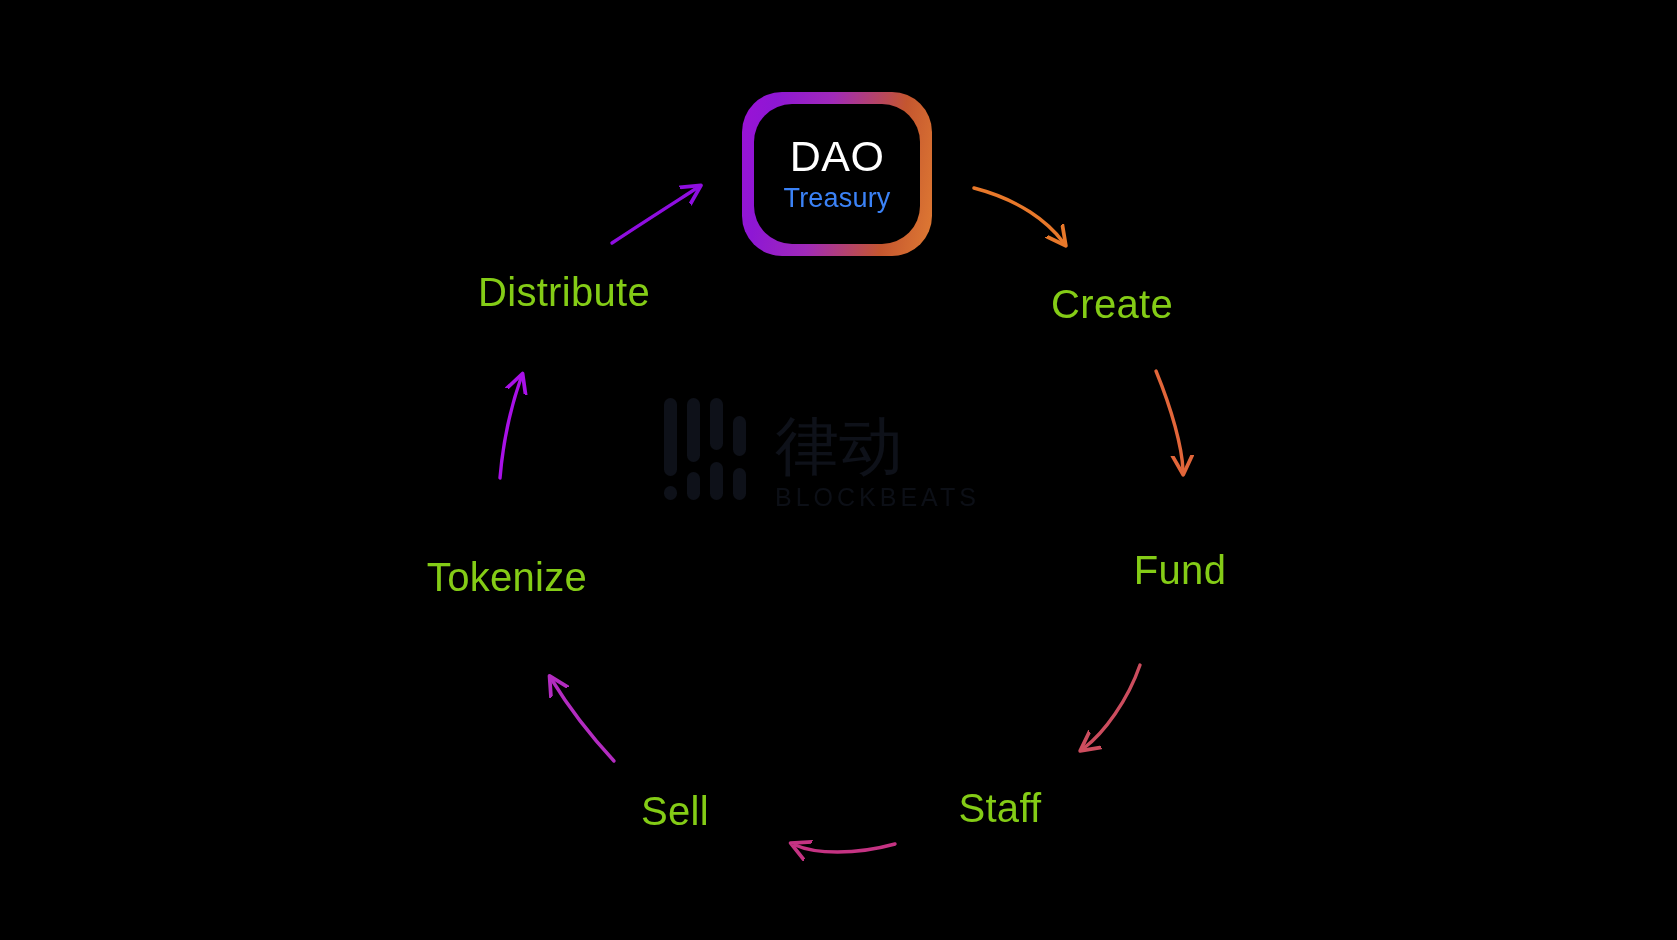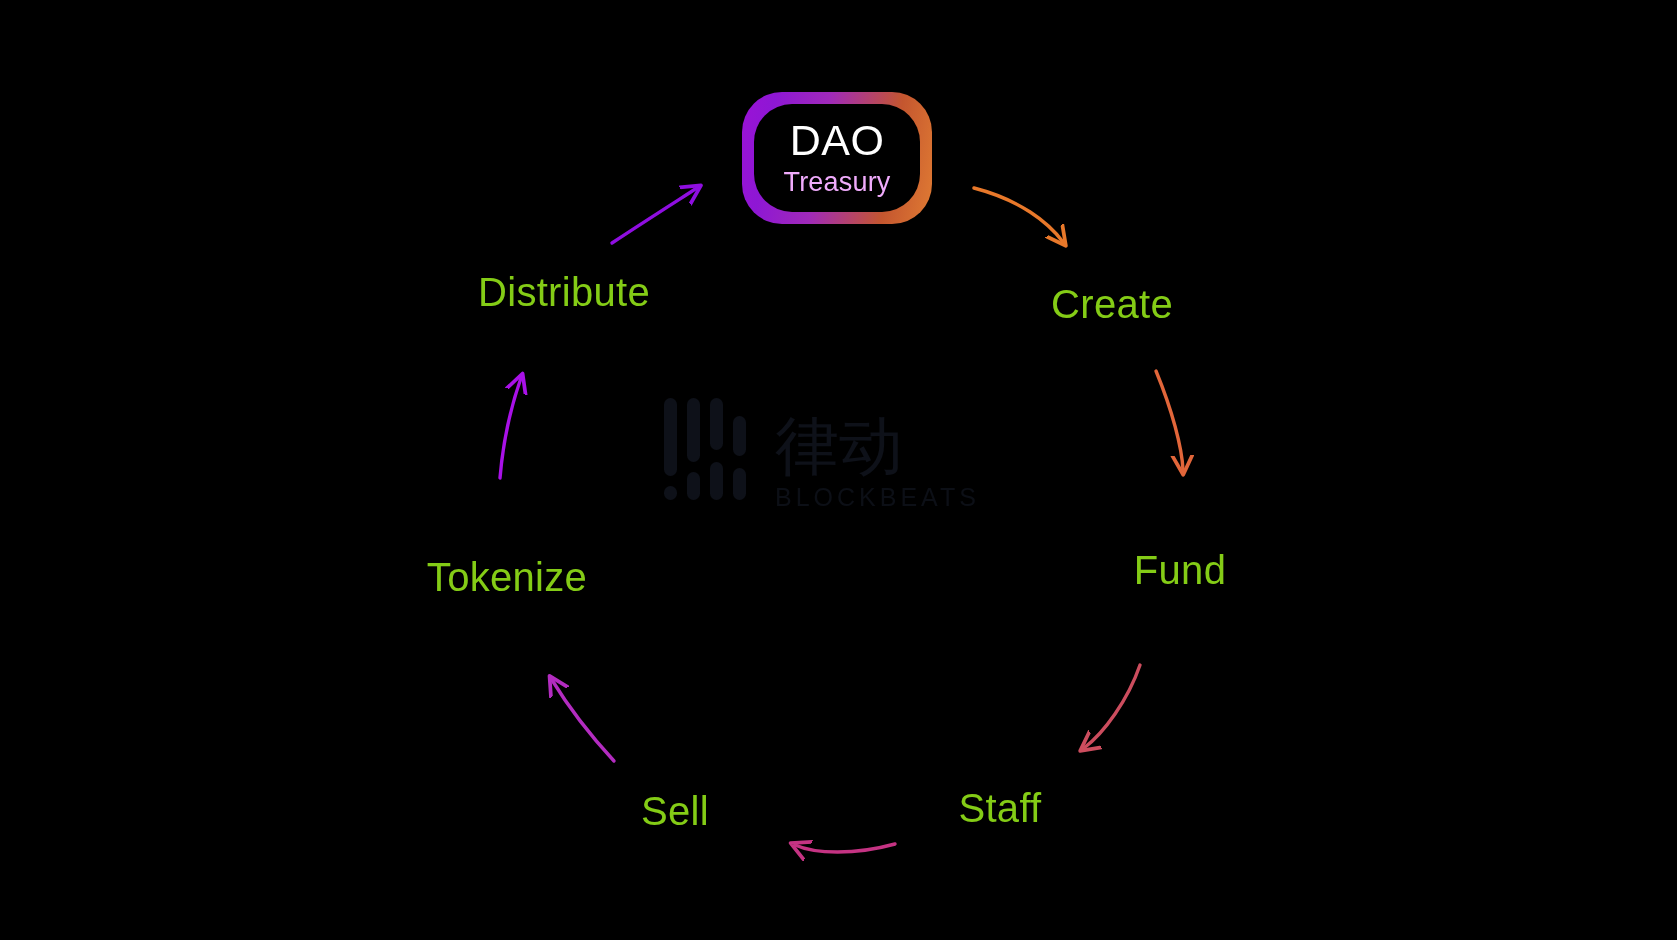--- a/index.html
+++ b/index.html
@@ -42,21 +42,21 @@
     height: 940px;
     pointer-events: none;
   }
 
   
   #dao-node {
     position: absolute;
     left: 742px;
     top: 92px;
     width: 190px;
-    height: 132px;
+    height: 164px;
     border-radius: 40px;
     padding: 12px;
     background: linear-gradient(100deg, #9b12d6 0%, #8e17d4 16%, #a02ab9 42%, #c4562f 76%, #e07b33 100%);
     box-sizing: border-box;
   }
   #dao-node-inner {
     width: 100%;
     height: 100%;
     border-radius: 38px;
     background: #000000;
@@ -68,21 +68,21 @@
   }
   .dao-title {
     color: #ffffff;
     font-size: 43px;
     font-weight: 400;
     letter-spacing: 0.5px;
     line-height: 1.05;
     font-family: "Liberation Sans", sans-serif;
   }
   .dao-sub {
-    color: #f0abfc;
+    color: #3b82f6;
     font-size: 27px;
     font-weight: 400;
     letter-spacing: 0.2px;
     margin-top: 4px;
     font-family: "Liberation Sans", sans-serif;
   }
 
   
   .stage-label {
     position: absolute;

